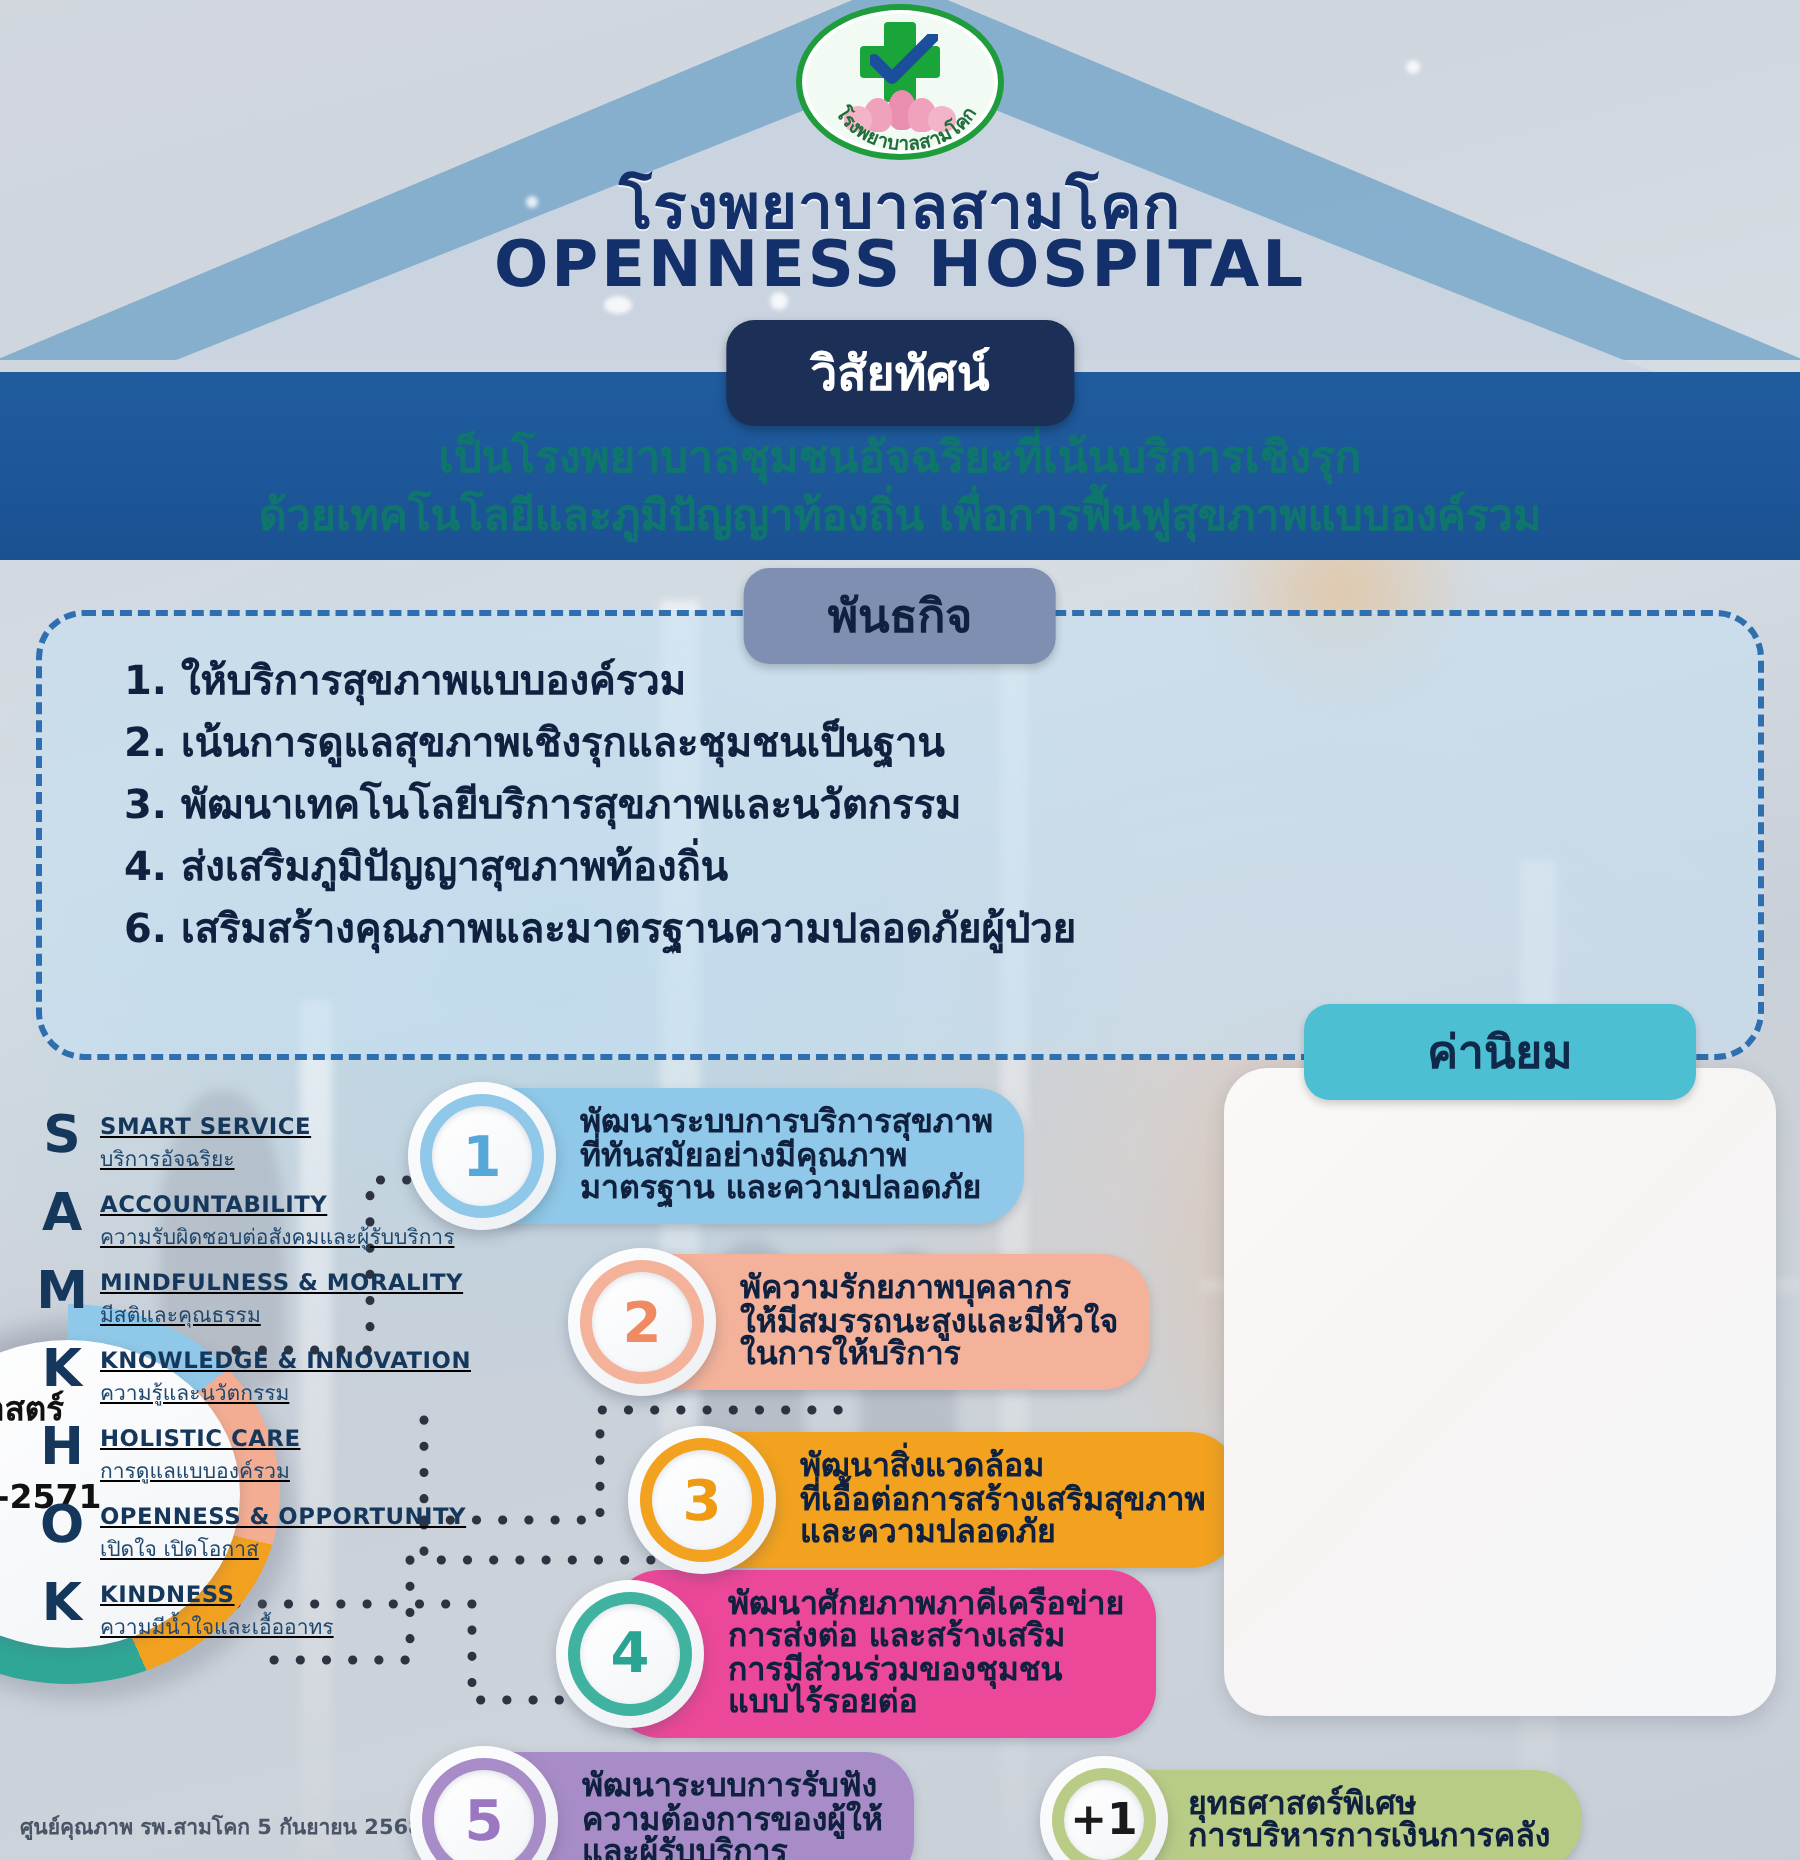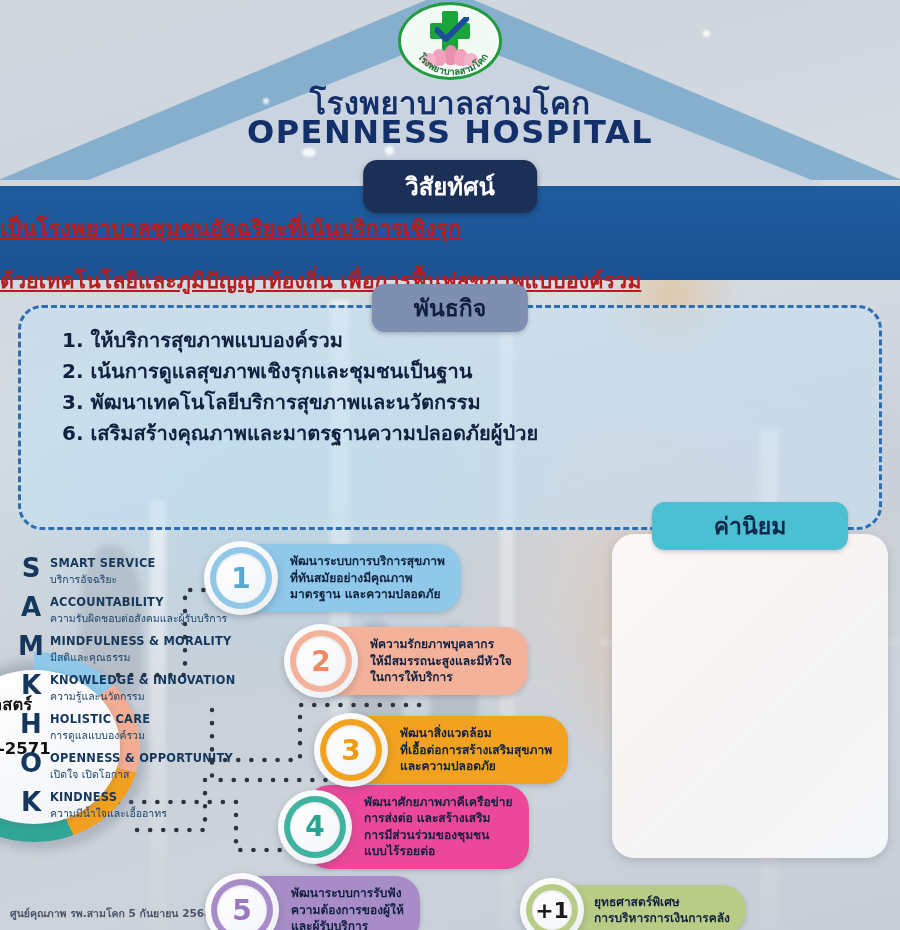--- a/index.html
+++ b/index.html
@@ -89,23 +89,23 @@
     position:absolute; left:0; top:186px; width:900px; height:94px;
     background:linear-gradient(180deg,#1f5c9e 0%,#1d5799 55%,#1a5191 100%);
   }
   .vision-badge {
     position:absolute; left:50%; top:160px; transform:translateX(-50%);
     background:#1b2f57; color:#fff; border-radius:14px;
     padding:7px 42px; font-size:24px; font-weight:bold;
     box-shadow:0 2px 5px rgba(0,0,0,.28);
     z-index:4;
   }
-  .vision-line { position:absolute; left:0; right:0; color:#b91c1c; font-weight:bold; font-size:22px; z-index:3;text-decoration:underline; }
+  .vision-line { position:absolute; left:0; right:0; text-align:center; color:#0f766e; font-weight:bold; font-size:22px; z-index:3; }
   .vision-l1 { top:211px; }
-  .vision-l2 { top:240px; font-size:21.5px;margin-top:23px; }
+  .vision-l2 { top:240px; font-size:21.5px; }
 
   
   .mission-box {
     position:absolute; left:18px; top:305px; width:864px; height:225px;
     background:rgba(198,222,240,.62);
     border:3px dashed #2f6fb0; border-radius:24px;
   }
   .mission-badge {
     position:absolute; left:50%; top:284px; transform:translateX(-50%);
     background:#7f8fb2; color:#10203f; border-radius:13px;
@@ -122,21 +122,21 @@
     border-radius:22px; box-shadow:0 3px 10px rgba(60,70,90,.2);
   }
   .values-badge {
     position:absolute; left:652px; top:502px; width:196px;
     background:#4cbfd3; color:#10284a; border-radius:13px;
     padding:6px 2px; text-align:center; font-size:23px; font-weight:bold; z-index:6;
     box-shadow:0 2px 4px rgba(0,0,0,.18);
   }
   .v-row { position:absolute; display:flex; align-items:flex-start; left:14px; width:258px; }
   .v-letter { width:34px; flex:0 0 34px; text-align:center; font-size:26px; font-weight:bold; color:#15375c; line-height:.95; }
-  .v-txt { padding-left:2px; }
+  .v-txt { padding-left:2px;text-decoration:underline; }
   .v-en { font-size:11.4px; font-weight:bold; color:#15375c; letter-spacing:.25px; white-space:nowrap; }
   .v-th { font-size:10.5px; color:#20486e; margin-top:1px; white-space:nowrap; }
 
   
   .donut-wrap { position:absolute; left:-72px; top:652px; width:224px; height:200px; }
   .donut-shadow {
     position:absolute; left:6px; top:8px; width:212px; height:190px; border-radius:50%;
     background:rgba(120,130,145,.35); filter:blur(5px);
   }
   .donut-outer {
@@ -156,21 +156,21 @@
   }
   .donut-text { position:absolute; left:24px; top:42px; width:150px; color:#111; font-weight:bold; font-size:16.5px; line-height:22px; }
 
   
   .dots { position:absolute; left:0; top:530px; width:620px; height:400px; }
 
   
   .card { position:absolute; display:flex; align-items:center; }
   .card-pill {
     border-radius:24px; padding:9px 16px 9px 58px; margin-left:-46px;
-    color:#10203f; font-weight:bold; font-size:12px; line-height:16.4px;
+    color:#10203f; font-weight:bold; font-size:16px; line-height:16.4px;
     box-shadow:0 2px 5px rgba(70,80,100,.25);
   }
   .badge-c { position:relative; width:74px; height:74px; flex:0 0 74px; z-index:3; }
   .badge-c .r1 {
     position:absolute; inset:0; border-radius:50%;
     background:linear-gradient(145deg,#ffffff,#eceff3);
     box-shadow:0 3px 7px rgba(70,80,100,.3);
   }
   .badge-c .r2 { position:absolute; inset:6px; border-radius:50%; }
   .badge-c .r3 {
@@ -244,20 +244,21 @@
   <div class="vision-badge">วิสัยทัศน์</div>
   <div class="vision-line vision-l1">เป็นโรงพยาบาลชุมชนอัจฉริยะที่เน้นบริการเชิงรุก</div>
   <div class="vision-line vision-l2">ด้วยเทคโนโลยีและภูมิปัญญาท้องถิ่น เพื่อการฟื้นฟูสุขภาพแบบองค์รวม</div>
 
   <div class="mission-box"></div>
   <div class="mission-badge">พันธกิจ</div>
   <div class="mission-list">
     <div class="mission-item">1. ให้บริการสุขภาพแบบองค์รวม</div>
     <div class="mission-item">2. เน้นการดูแลสุขภาพเชิงรุกและชุมชนเป็นฐาน</div>
     <div class="mission-item">3. พัฒนาเทคโนโลยีบริการสุขภาพและนวัตกรรม</div>
+    <div class="mission-item">4. ส่งเสริมภูมิปัญญาสุขภาพท้องถิ่น</div>
     <div class="mission-item">6. เสริมสร้างคุณภาพและมาตรฐานความปลอดภัยผู้ป่วย</div>
   </div>
 
   <svg class="dots" viewBox="0 0 620 400">
     <g stroke="#2d3340" stroke-width="4.5" stroke-linecap="round" stroke-dasharray="0.1 13" fill="none">
       <path d="M118,145 L185,145 L185,60 L300,60"></path>
       <path d="M212,180 L212,250 L330,250"></path>
       <path d="M212,230 L300,230 L300,175 L430,175"></path>
       <path d="M118,272 L236,272 L236,320 L360,320"></path>
       <path d="M205,250 L205,300 L130,300"></path>

